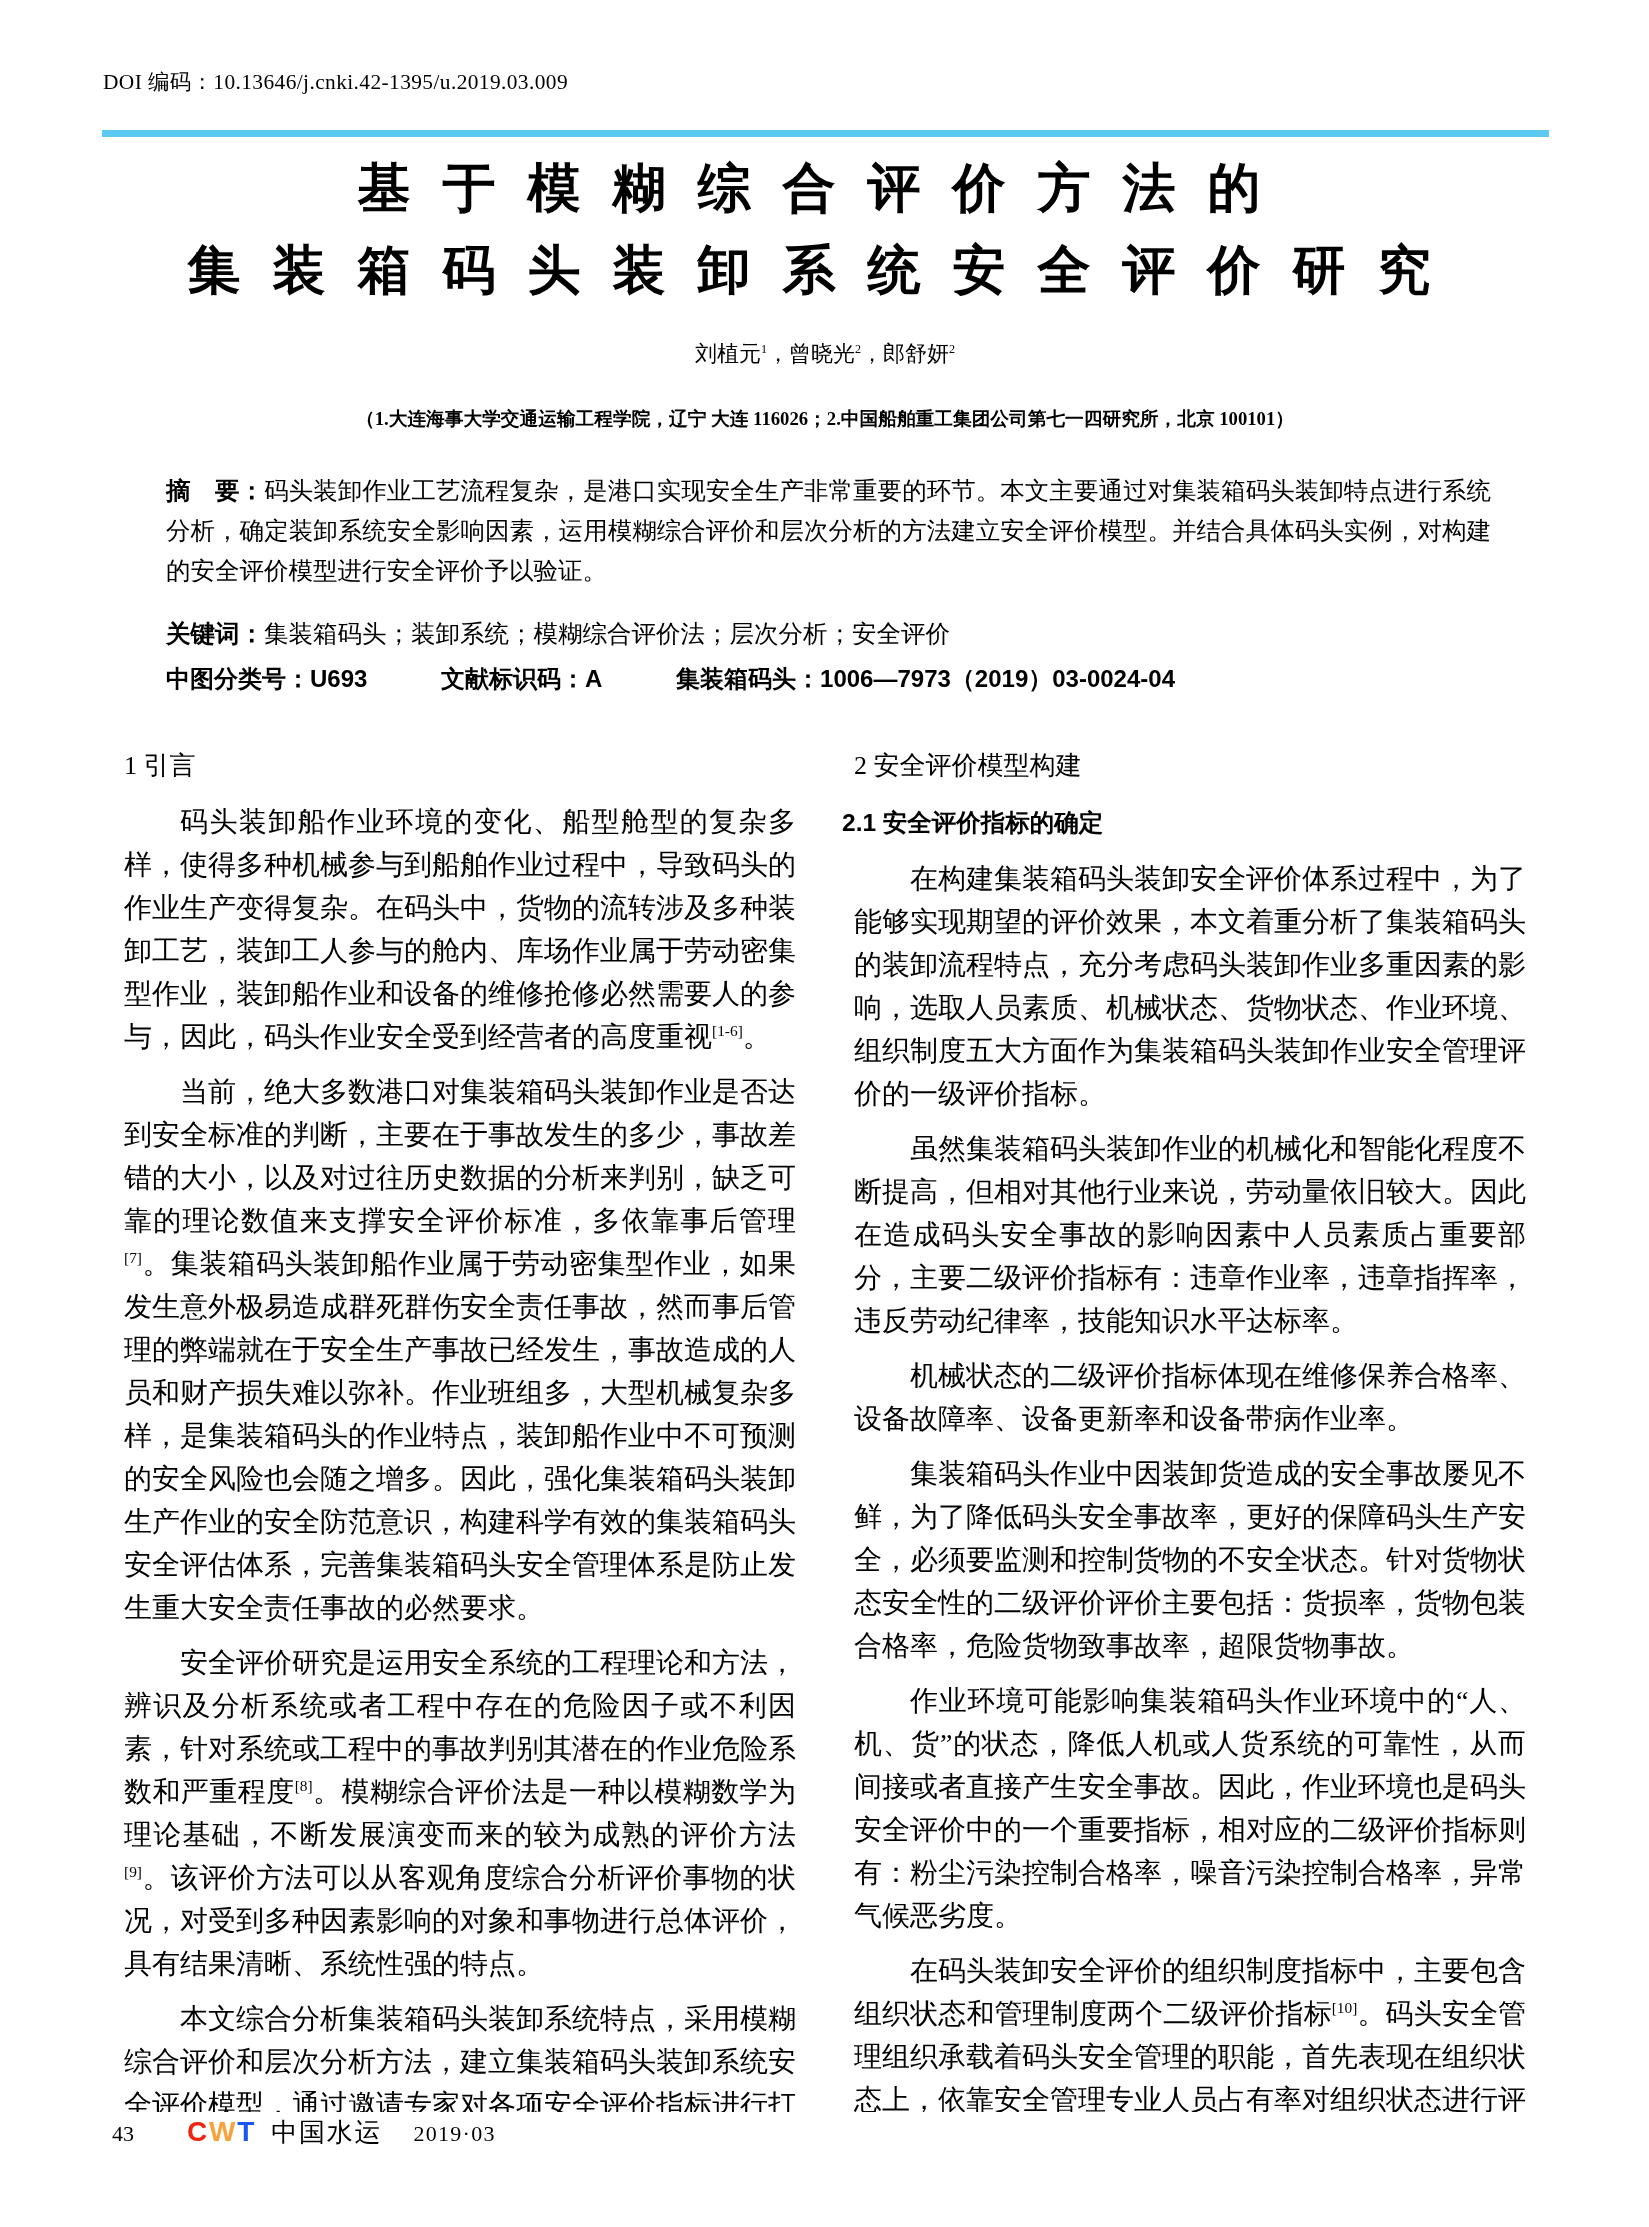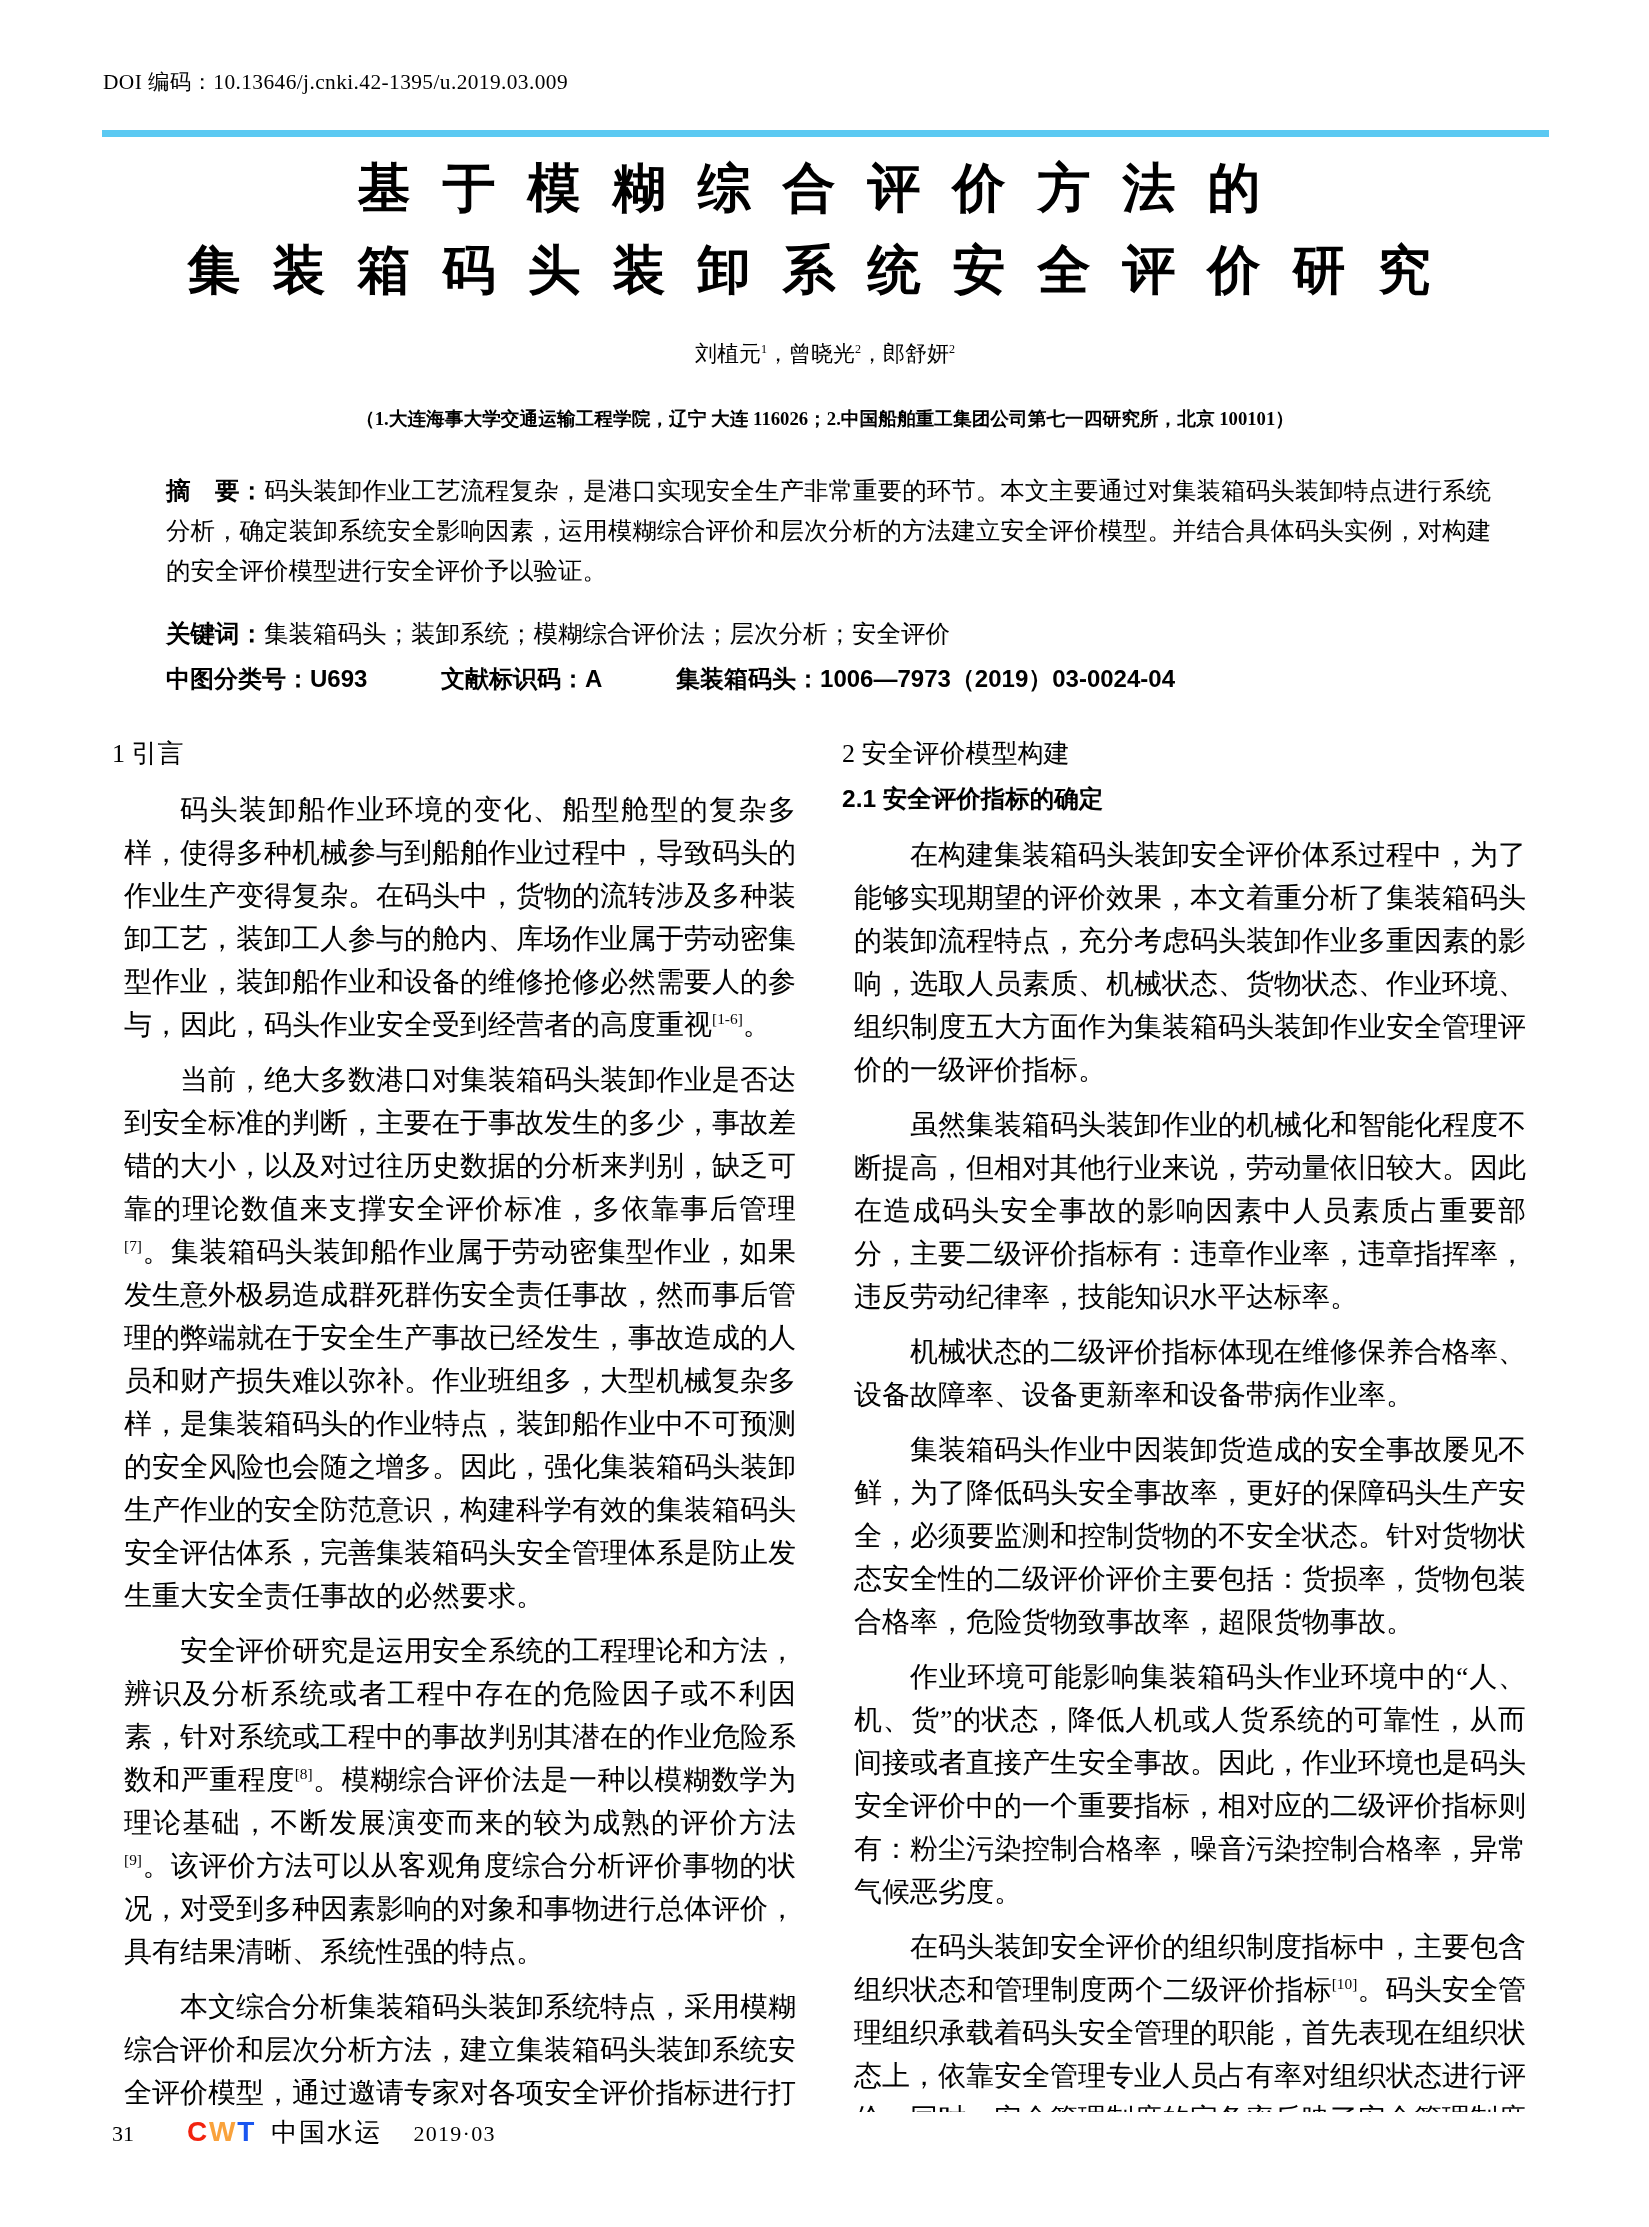--- a/index.html
+++ b/index.html
@@ -58,21 +58,21 @@
   .columns{
     position:absolute;left:112px;top:731px;width:1426px;
     display:flex;justify-content:space-between;
   }
   .col{
     width:696px;height:1381px;overflow:hidden;
     font-size:28px;line-height:43px;
     text-align:justify;
   }
   .col h2{
-    margin:0;padding:0;
+    margin:12px;padding:0;
     font-size:26px;font-weight:400;line-height:45px;
   }
   .col h3{
     margin:0;padding:0;
     font-family:"Liberation Sans","DejaVu Sans",sans-serif;
     font-size:24.5px;font-weight:700;line-height:45px;
   }
   .col p{margin:12px;text-indent:2em;word-break:break-all;}
 
   .footer{
@@ -136,20 +136,20 @@
       <p>机械状态的二级评价指标体现在维修保养合格率、设备故障率、设备更新率和设备带病作业率。</p>
       <p>集装箱码头作业中因装卸货造成的安全事故屡见不鲜，为了降低码头安全事故率，更好的保障码头生产安全，必须要监测和控制货物的不安全状态。针对货物状态安全性的二级评价评价主要包括：货损率，货物包装合格率，危险货物致事故率，超限货物事故。</p>
       <p>作业环境可能影响集装箱码头作业环境中的“人、机、货”的状态，降低人机或人货系统的可靠性，从而间接或者直接产生安全事故。因此，作业环境也是码头安全评价中的一个重要指标，相对应的二级评价指标则有：粉尘污染控制合格率，噪音污染控制合格率，异常气候恶劣度。</p>
       <p>在码头装卸安全评价的组织制度指标中，主要包含组织状态和管理制度两个二级评价指标<sup>[10]</sup>。码头安全管理组织承载着码头安全管理的职能，首先表现在组织状态上，依靠安全管理专业人员占有率对组织状态进行评价。同时，安全管理制度的完备率反映了安全管理制度的优劣，这较大程度上依赖于安全管理职能的正常发挥，而安全管理制度为安全管理职能提供了发挥作用的程序、标准和方法。</p>
 
     </div>
 
   </div>
 
   <div class="footer">
-    <span class="pagenum">31</span>
+    <span class="pagenum">43</span>
     <span class="logo"><span class="c-red">C</span><span class="c-orange">W</span><span class="c-blue">T</span></span>
     <span class="jname">中国水运</span>
     <span class="issue">2019·03</span>
   </div>
 
 </div>
 
 
 </body></html>

